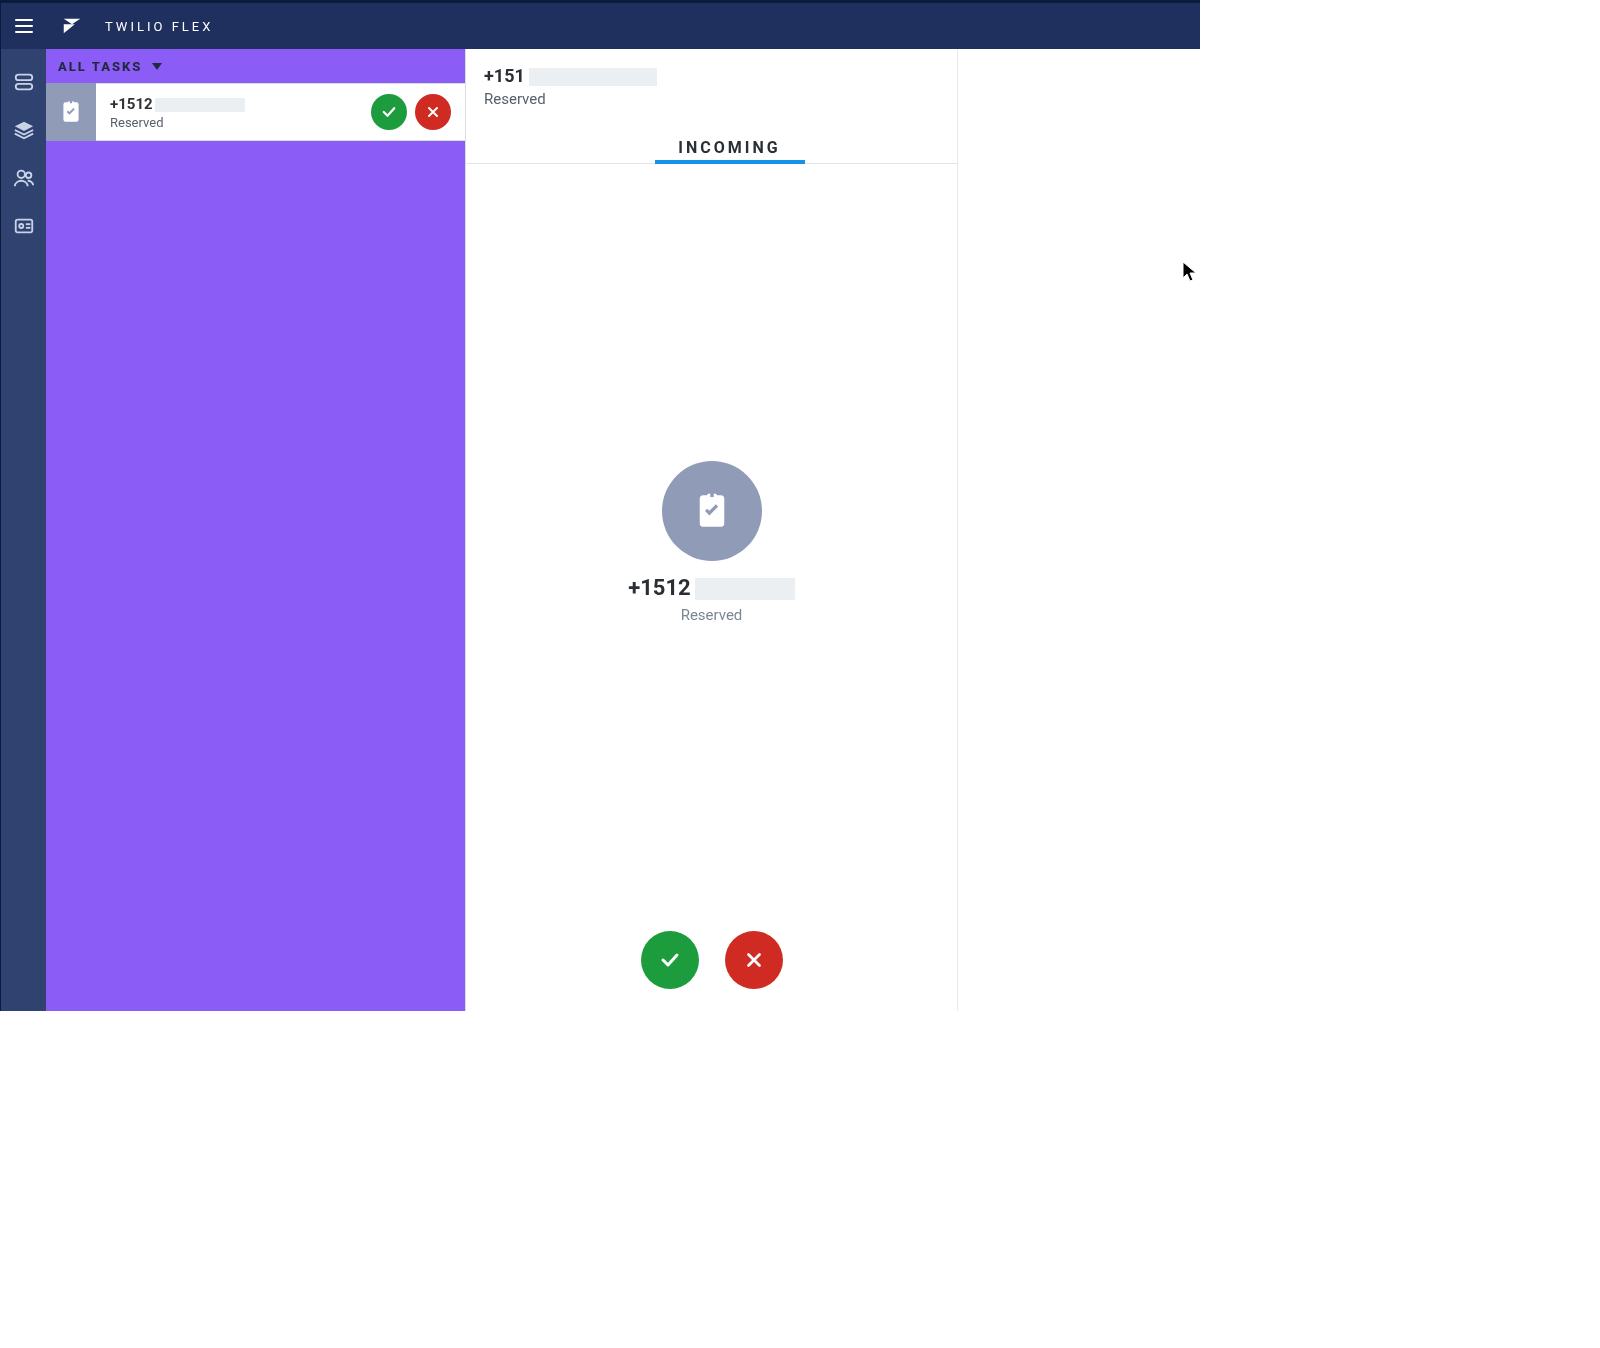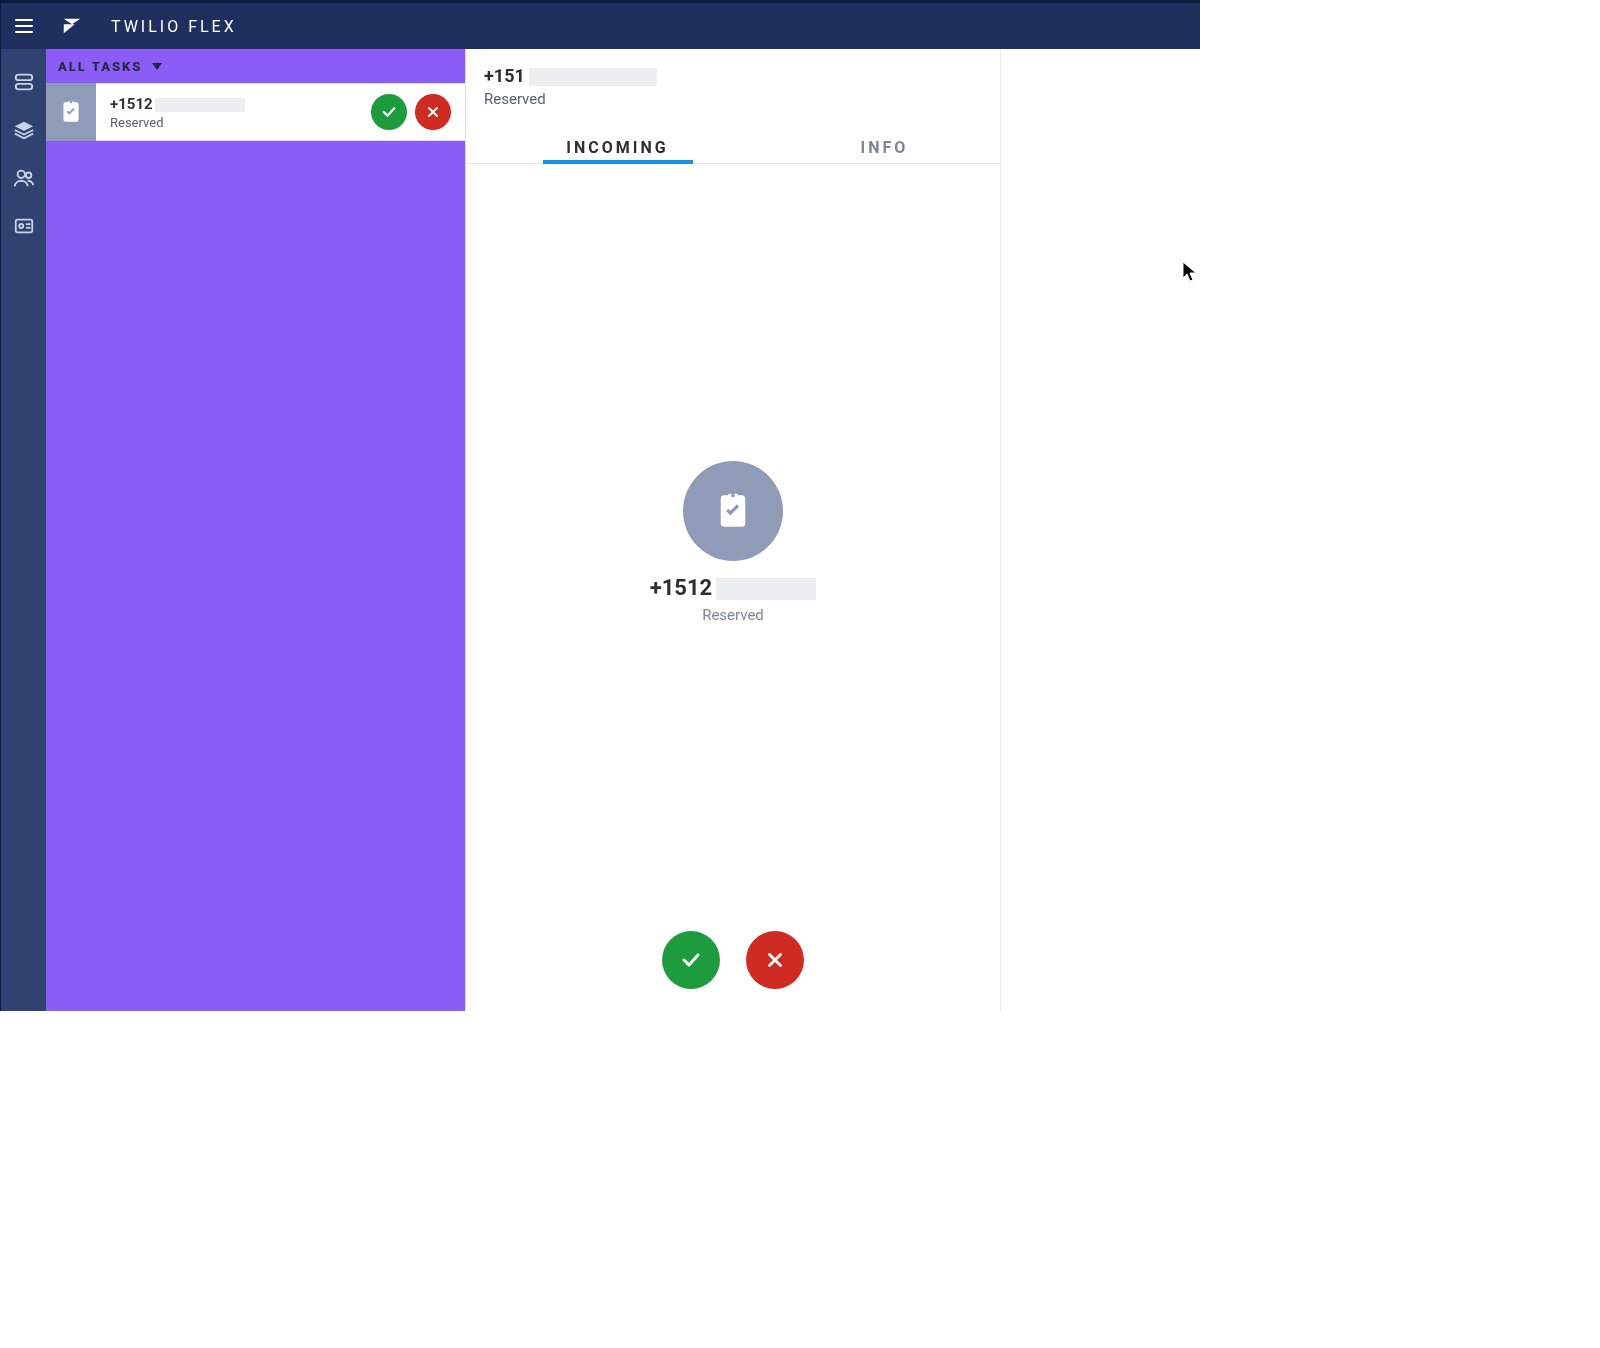--- a/index.html
+++ b/index.html
@@ -15,21 +15,21 @@
     display: flex;
     align-items: center;
     gap: 14px;
     padding-left: 14px;
     color: #fff;
     border-left: 1px solid #0d1a3d;
   }
   .hamburger { width: 18px; height: 14px; display: flex; flex-direction: column; justify-content: space-between; cursor: pointer; }
   .hamburger span { display:block; height:2px; background:#fff; border-radius:1px; }
   .logo { margin-left: 14px; display:flex; align-items:center; }
-  .brand { letter-spacing: 3px; font-weight: 400; font-size: 16px; margin-left: 14px; }
+  .brand { letter-spacing: 3px; font-weight: 400; font-size: 13px; margin-left: 8px; }
 
   
   .body { flex:1; display:flex; min-height:0; }
 
   .sidebar {
     width: 46px;
     background: #2f4270;
     display:flex;
     flex-direction:column;
     align-items:center;
@@ -85,21 +85,21 @@
   .accept { background:#1d9c3e; }
   .reject { background:#cf2b22; }
 
   
   .main {
     flex:1;
     display:flex;
     background:#fff;
   }
   .detail {
-    width:535px;
+    width:492px;
     border-right:1px solid #e6e9ef;
     display:flex;
     flex-direction:column;
     padding: 16px 0 22px 0;
   }
   .detail-header { padding: 0 18px 12px 18px; }
   .detail-header .phone { font-weight:700; font-size:18px; color:#2a2f36; }
   .detail-header .phone .redact { display:inline-block; width:128px; height:18px; background:#eceff2; vertical-align:middle; margin-left:4px; }
   .detail-header .status { font-size:15px; color:#56616e; margin-top:4px; }
 
@@ -244,21 +244,20 @@
     <div class="main">
       <div class="detail">
 
         <div class="detail-header">
           <div class="phone"><span>+151</span><span class="redact"></span></div>
           <div class="status">Reserved</div>
         </div>
 
         <div class="tabs">
           <div class="tab active">INCOMING</div>
-          <div class="tab">INFO</div>
         </div>
 
         <div class="incoming-body">
           <div class="big-avatar">
             <svg width="42" height="42" viewBox="0 0 24 24">
               <path fill="#fff" d="M17 3h-2a2 2 0 0 0-2-1h-2a2 2 0 0 0-2 1H7a2 2 0 0 0-2 2v14a2 2 0 0 0 2 2h10a2 2 0 0 0 2-2V5a2 2 0 0 0-2-2zM11 2h2v2h-2zM10.5 14.5l-2.5-2.5 1.3-1.3 1.2 1.2 3.7-3.7 1.3 1.3z"></path>
             </svg>
           </div>
           <div class="phone"><span>+1512</span><span class="redact"></span></div>
           <div class="status">Reserved</div>

